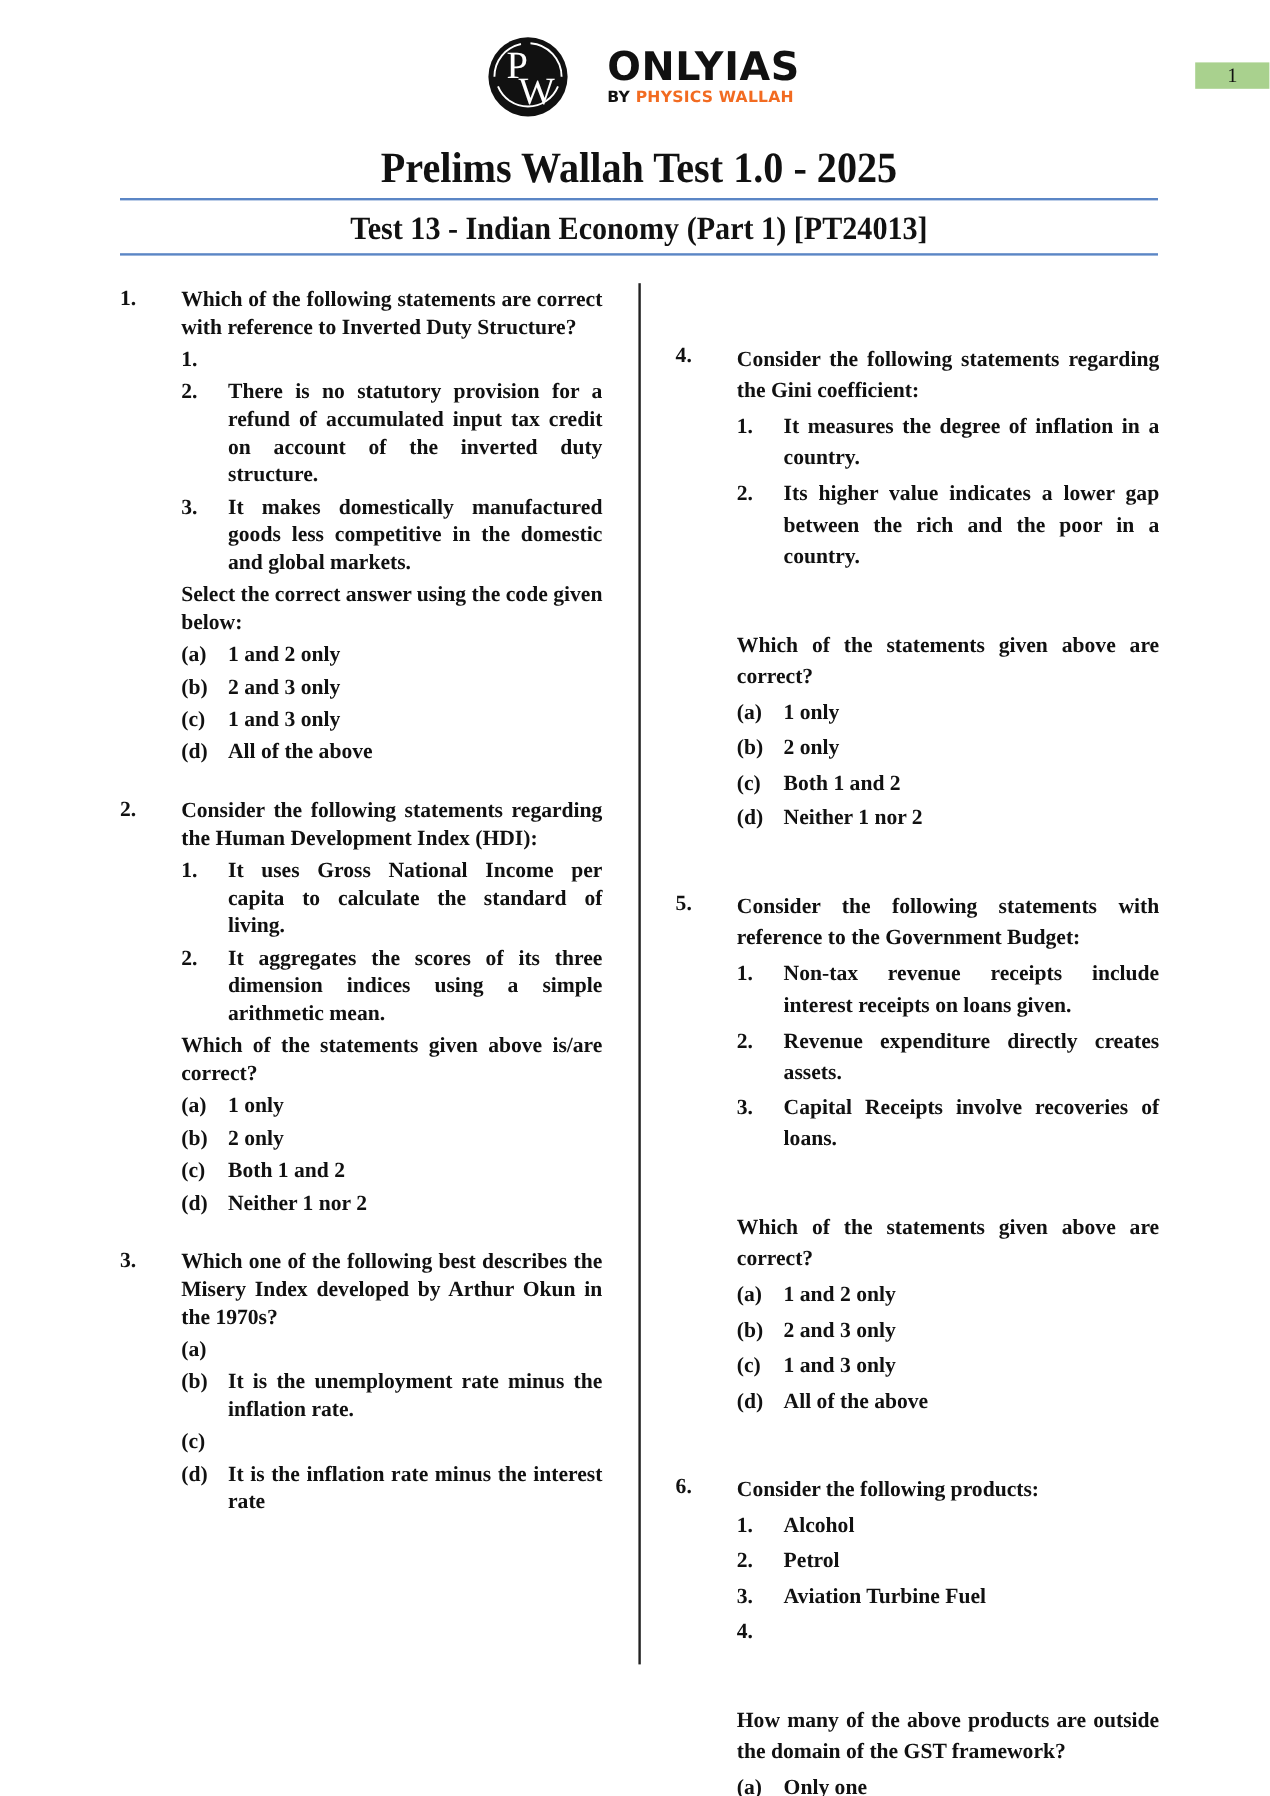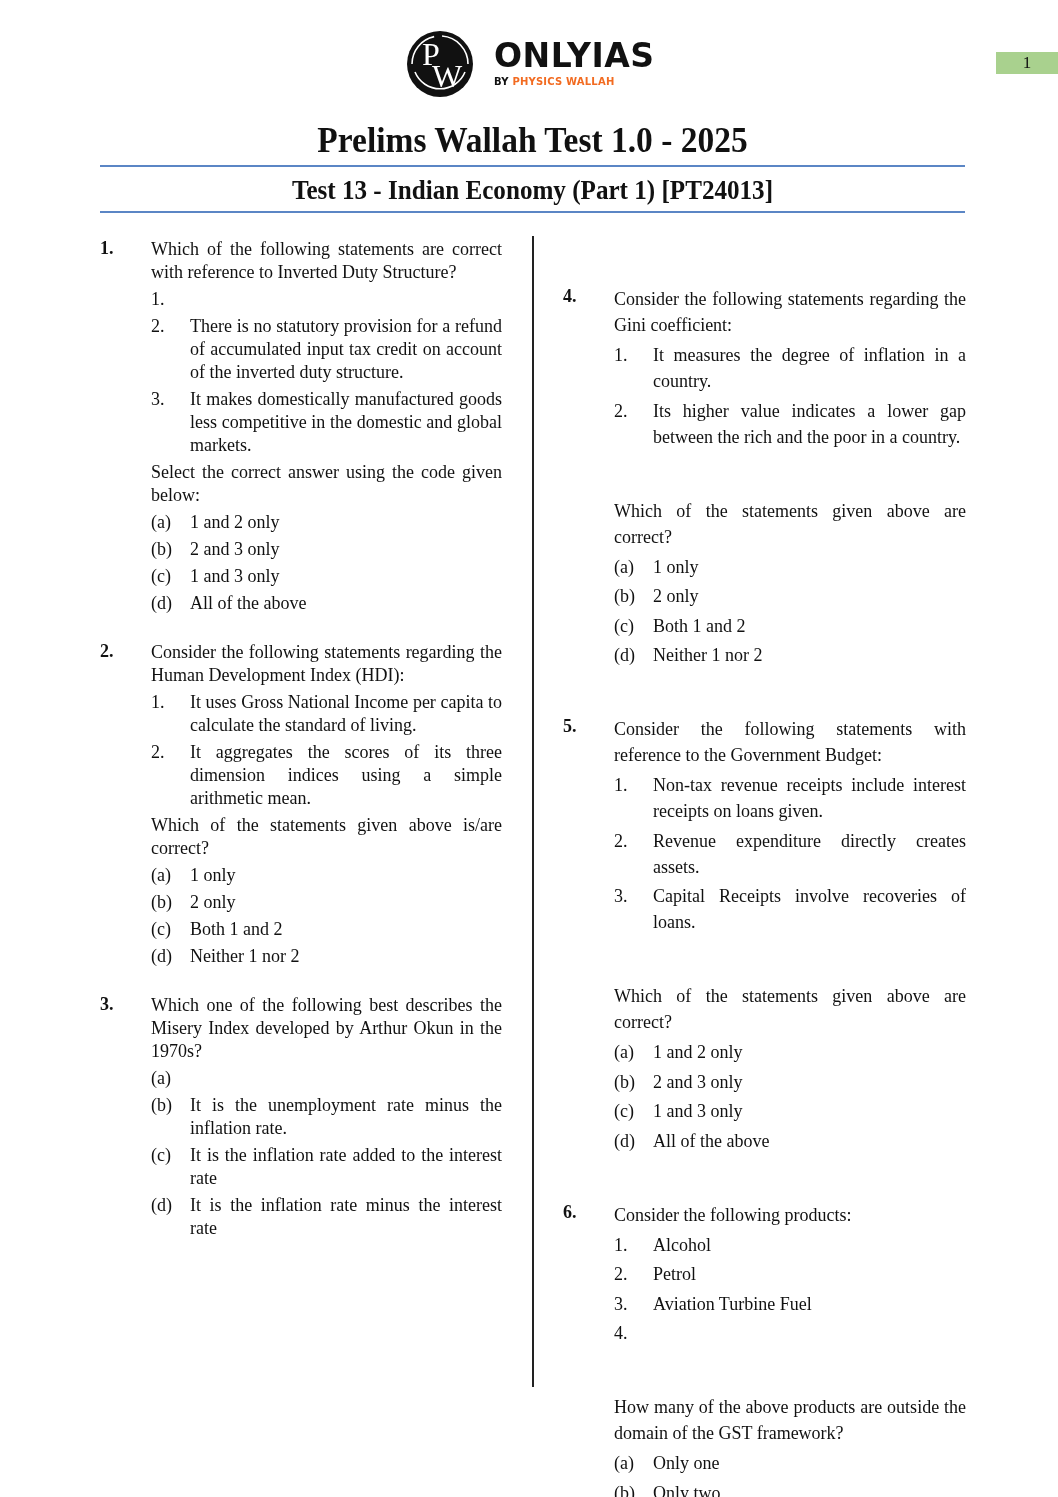--- a/index.html
+++ b/index.html
@@ -7,27 +7,27 @@
 
   .page-num {
     position: absolute; left: 996px; top: 52px; width: 62px; height: 22px;
     background: #a9d18e; color: #111;
     font-family: "Liberation Serif", serif; font-size: 17px;
     display: flex; align-items: center; justify-content: center;
   }
 
   .logo { position: absolute; left: 406px; top: 30px; height: 68px; display: flex; align-items: center; }
   .pw-badge { width: 68px; height: 68px; position: relative; }
-  .brand { margin-left: 20px; display: flex; flex-direction: column; justify-content: center; }
+  .brand { margin-left: 32px; display: flex; flex-direction: column; justify-content: center; }
   .brand-main {
     font-family: "DejaVu Sans", sans-serif; font-weight: bold; font-size: 33px;
     letter-spacing: 0.5px; color: #111; line-height: 34px; display: flex; align-items: center;
   }
   .brand-sub {
-    font-family: "DejaVu Sans", sans-serif; font-weight: bold; font-size: 10px;
+    font-family: "DejaVu Sans", sans-serif; font-weight: bold; font-size: 13px;
     line-height: 16px; margin-top: 1px; letter-spacing: 0.2px;
   }
   .brand-sub .by { color: #111; }
   .brand-sub .pw { color: #f26b21; }
 
   .title {
     position: absolute; left: 100px; width: 865px; top: 118px; text-align: center;
     font-family: "Liberation Serif", serif; font-weight: bold; font-size: 36px; line-height: 44px;
     transform: scaleX(0.93);
   }
@@ -39,21 +39,21 @@
   }
 
   .col-divider { position: absolute; left: 532px; top: 236px; width: 2px; height: 1151px; background: #222; }
 
   .column { position: absolute; top: 238px; font-family: "Liberation Serif", serif; font-size: 18px; color: #111; }
   .col-left { left: 100px; width: 402px; }
   .col-right { left: 563px; width: 403px; }
 
   .question { position: relative; margin-bottom: 26px; }
   .q-num { position: absolute; left: 0; top: 0; font-weight: bold; }
-  .q-body { margin-left: 51px; }
+  .q-body { margin-left: 51px; font-weight: bold; }
   .q-text { text-align: justify; line-height: 23px; margin-bottom: 4px; }
   .stmt { display: flex; line-height: 23px; margin-bottom: 4px; }
   .stmt-num { width: 39px; flex-shrink: 0; }
   .stmt-text { flex: 1; text-align: justify; }
   .opt { display: flex; line-height: 23px; margin-bottom: 4px; }
   .opt-label { width: 39px; flex-shrink: 0; }
   .opt-text { flex: 1; text-align: justify; }
 
   .col-right .q-text, .col-right .stmt, .col-right .opt { line-height: 26px; }
   .col-right .stmt, .col-right .opt { margin-bottom: 3.5px; }
@@ -164,21 +164,20 @@
       <div class="q-text">Which one of the following best describes the Misery Index developed by Arthur Okun in the 1970s?</div>
         <div class="opt">
         <span class="opt-label">(a)</span>
       </div>
         <div class="opt">
         <span class="opt-label">(b)</span>
         <span class="opt-text">It is the unemployment rate minus the inflation rate.</span>
       </div>
         <div class="opt">
         <span class="opt-label">(c)</span>
-        <span class="opt-text">It is the inflation rate added to the interest rate</span>
       </div>
         <div class="opt">
         <span class="opt-label">(d)</span>
         <span class="opt-text">It is the inflation rate minus the interest rate</span>
       </div>
       </div>
     </div>
   </div>
 <div class="column col-right">
     <div class="question">

